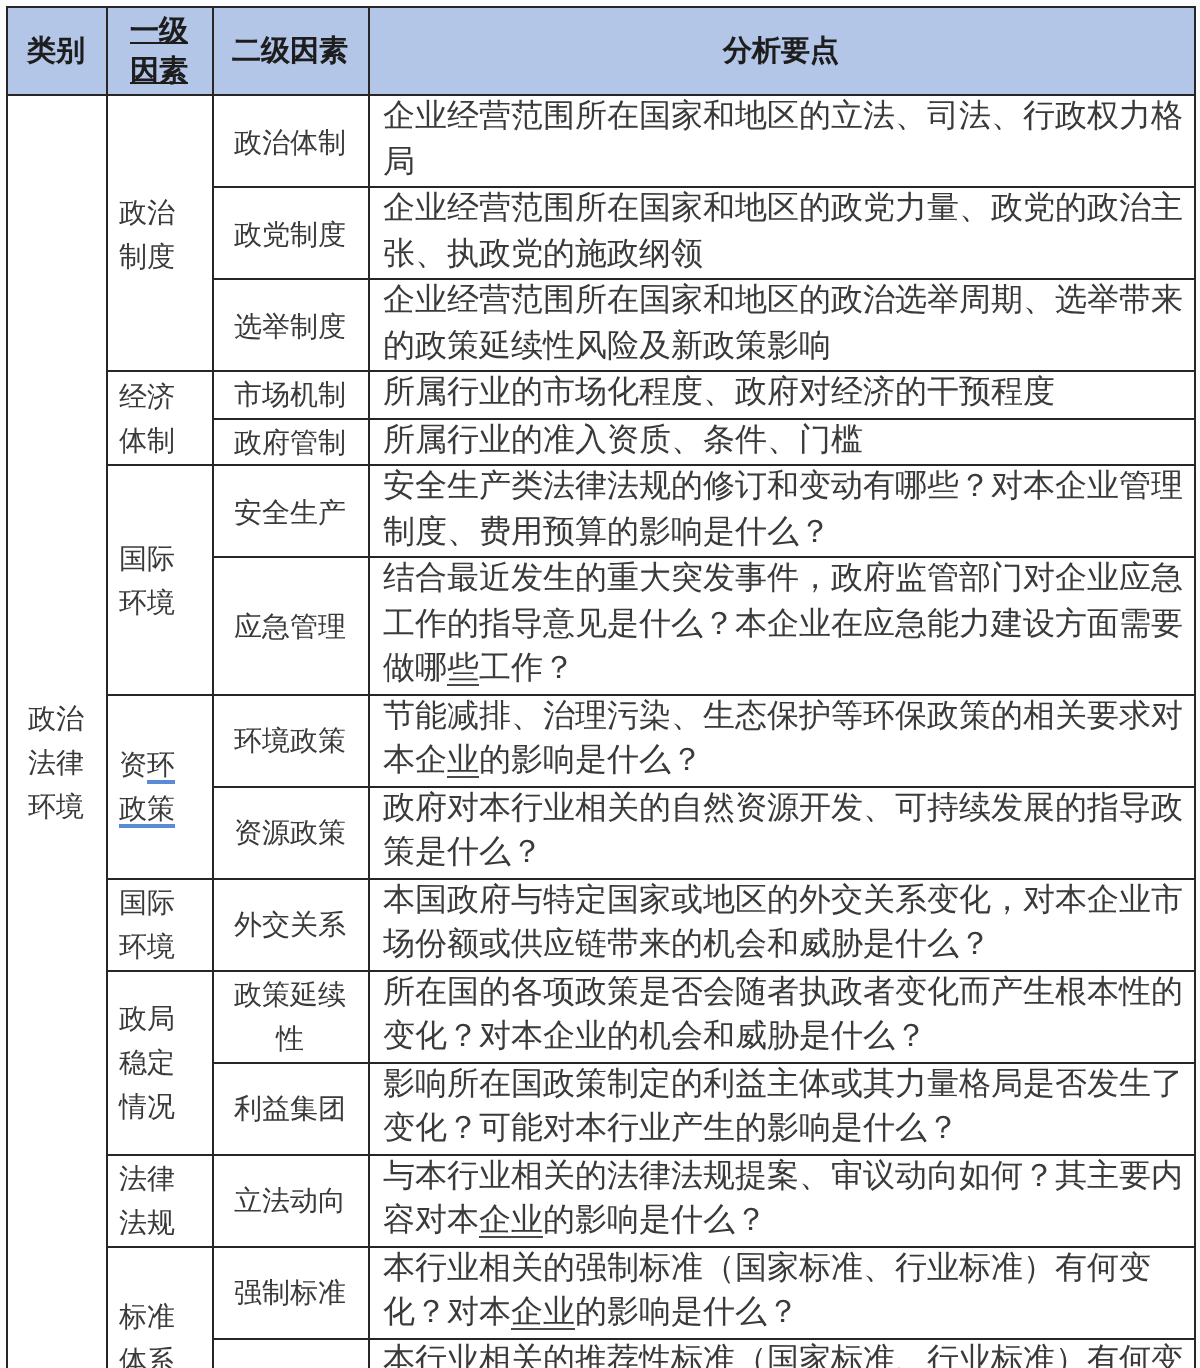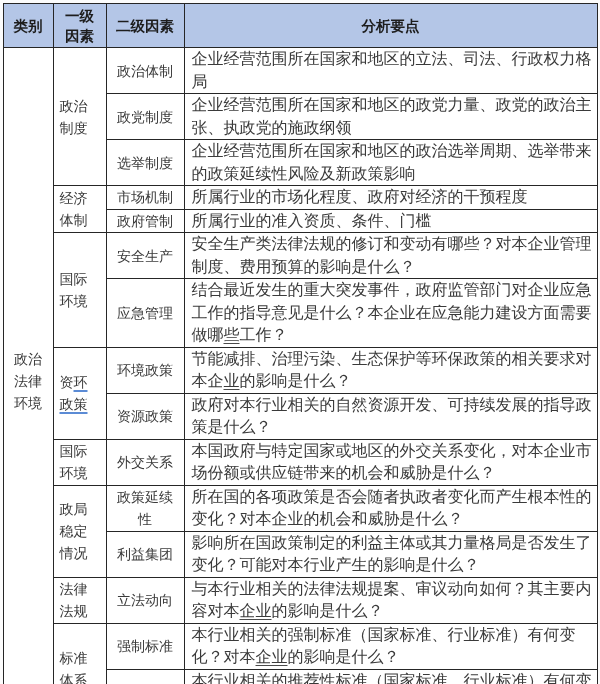--- a/index.html
+++ b/index.html
@@ -18,21 +18,21 @@
     border-collapse:collapse;table-layout:fixed;
     width:594px;margin:3px auto 0;background:#fff;
   }
   th,td{border:1px solid var(--border);overflow:hidden;}
   th{
     background:var(--header-bg);
     font-weight:bold;font-size:14.5px;line-height:20px;
     color:#1d1d1d;text-align:center;vertical-align:middle;
     height:43px;padding:0;
   }
-  th.h-lv1{padding:0 6px;}
+  th.h-lv1{padding:0 6px;text-decoration:underline;}
   td{font-size:14px;line-height:22px;vertical-align:middle;color:var(--text);}
   td.cat{text-align:center;padding:0 6px;font-size:14px;}
   td.lv1{text-align:left;padding:0 6px;}
   td.lv2{text-align:center;padding:0 8px;}
   td.ana{
     font-size:16px;line-height:22.5px;text-align:left;
     padding:0 2px 0 7px;
   }
   span.u{
     text-decoration:underline;

